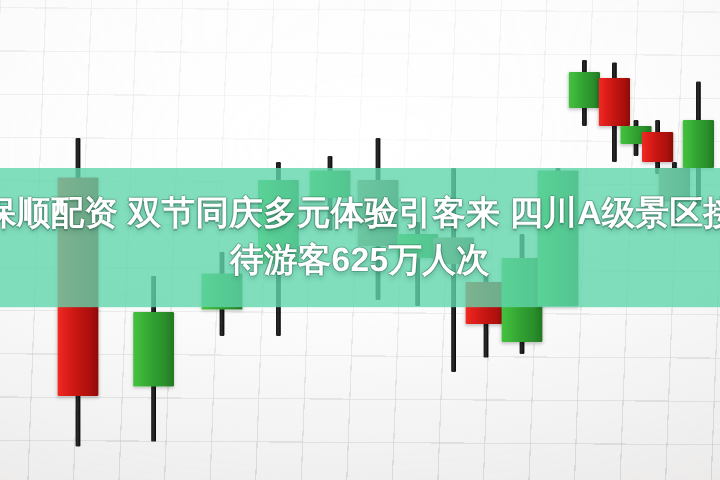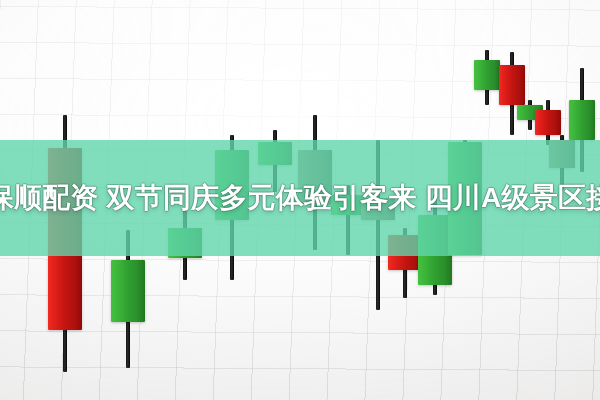--- a/index.html
+++ b/index.html
@@ -218,15 +218,16 @@
       <div class="candle" style="left: 569px; top: 0px; width: 26px; height: 400px;">
         <div class="wick" style="left: 11px; top: 68px; height: 104px;"></div>
         <div class="body up" style="left: 0px; top: 100px; width: 26px; height: 40px;"></div>
       </div>
     </div>
 
   <div class="band"></div>
 
   <div class="headline">
     <div class="line l1">保顺配资 双节同庆多元体验引客来 四川A级景区接</div>
+    <div class="line l2">待游客625万人次</div>
   </div>
 
 </div>
 
 </body></html>

